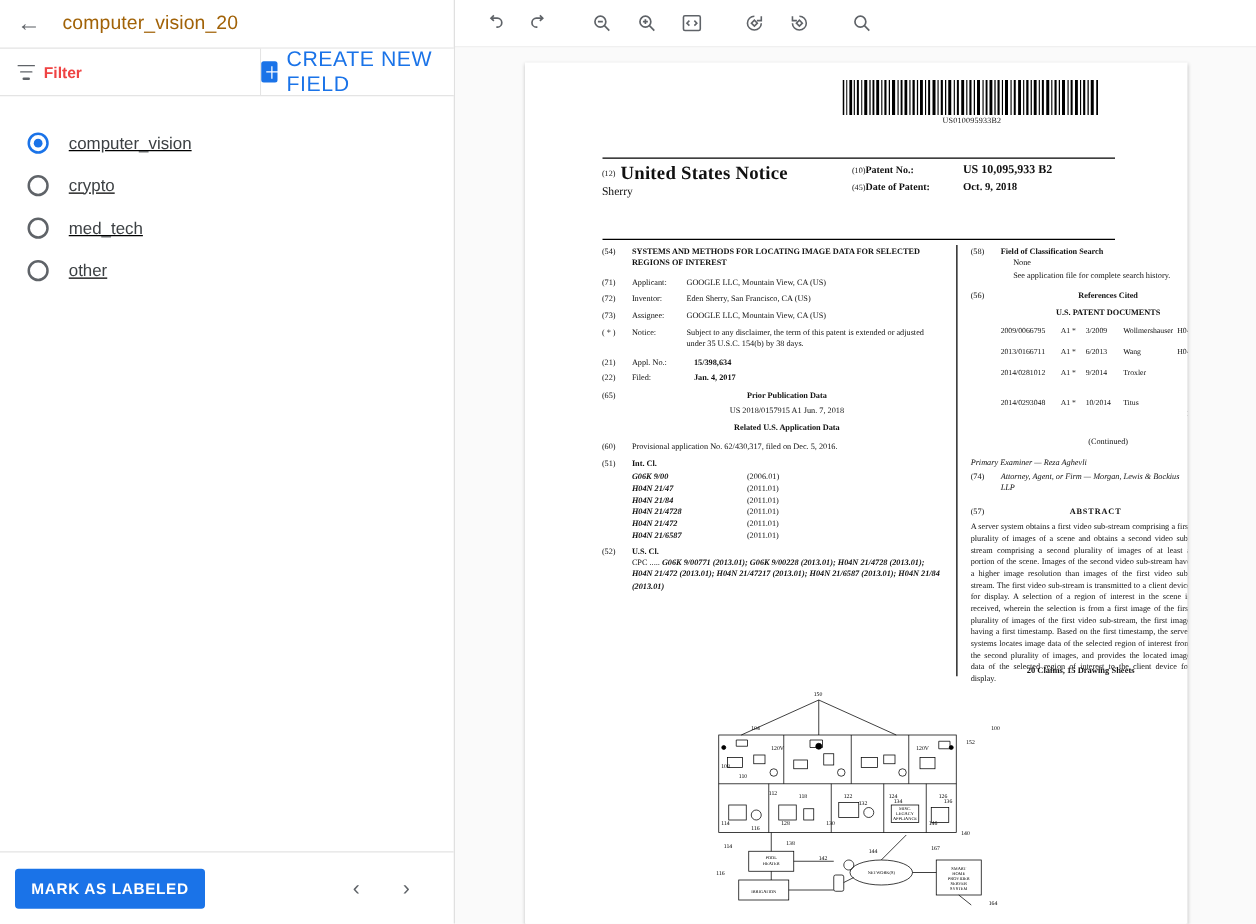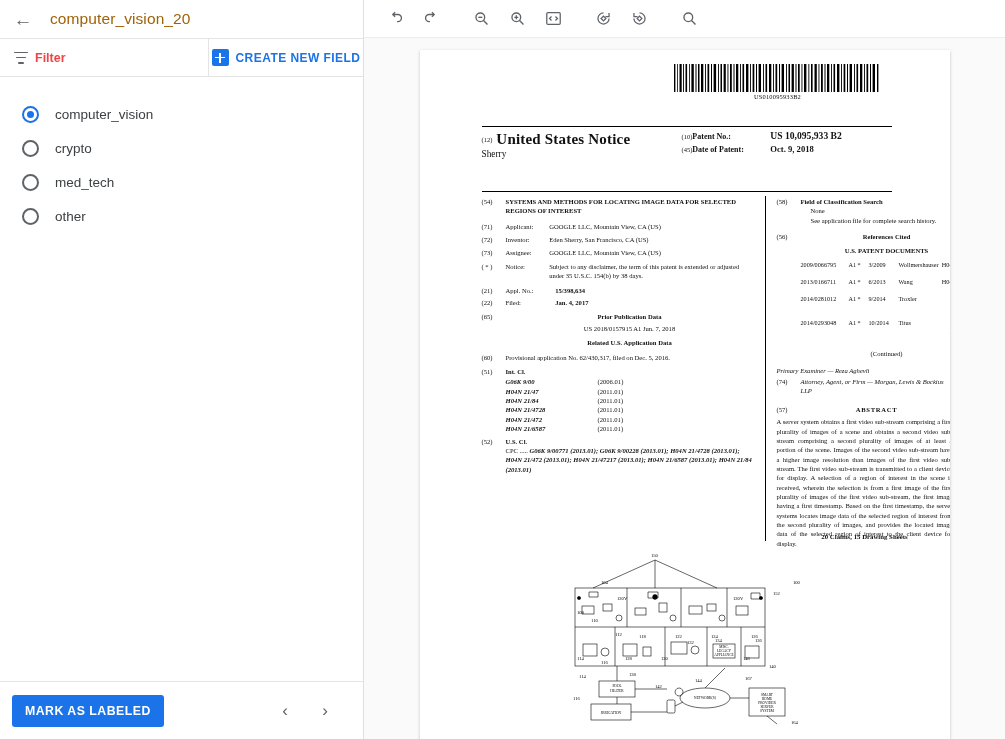--- a/index.html
+++ b/index.html
@@ -66,27 +66,27 @@
   .plus-badge {
     width: 17px; height: 17px; background: #1a73e8; border-radius: 2px;
     position: relative;
   }
   .plus-badge::before, .plus-badge::after {
     content: ""; position: absolute; background: #fff;
   }
   .plus-badge::before { left: 3.5px; top: 7.7px; width: 10px; height: 1.7px; }
   .plus-badge::after { left: 7.65px; top: 3.5px; width: 1.7px; height: 10px; }
   .create-field-text {
-    font-size: 12px; font-weight: bold; color: #1a73e8; letter-spacing: .45px;
+    font-size: 17px; font-weight: normal; color: #1a73e8; letter-spacing: .45px;
   }
 
   .radio-list { padding: 20px 0 0 0; flex: 1; }
   .radio-row {
     display: flex; align-items: center;
-    height: 34px; padding-left: 22px; cursor: pointer;
+    height: 34px; padding-left: 22px; cursor: pointer; text-decoration: underline;
   }
   .radio {
     width: 17px; height: 17px; border-radius: 50%;
     border: 2px solid #5f6368; position: relative; flex: none;
   }
   .radio.checked { border-color: #1a73e8; }
   .radio.checked::after {
     content: ""; position: absolute; left: 3px; top: 3px;
     width: 7px; height: 7px; border-radius: 50%; background: #1a73e8;
   }

